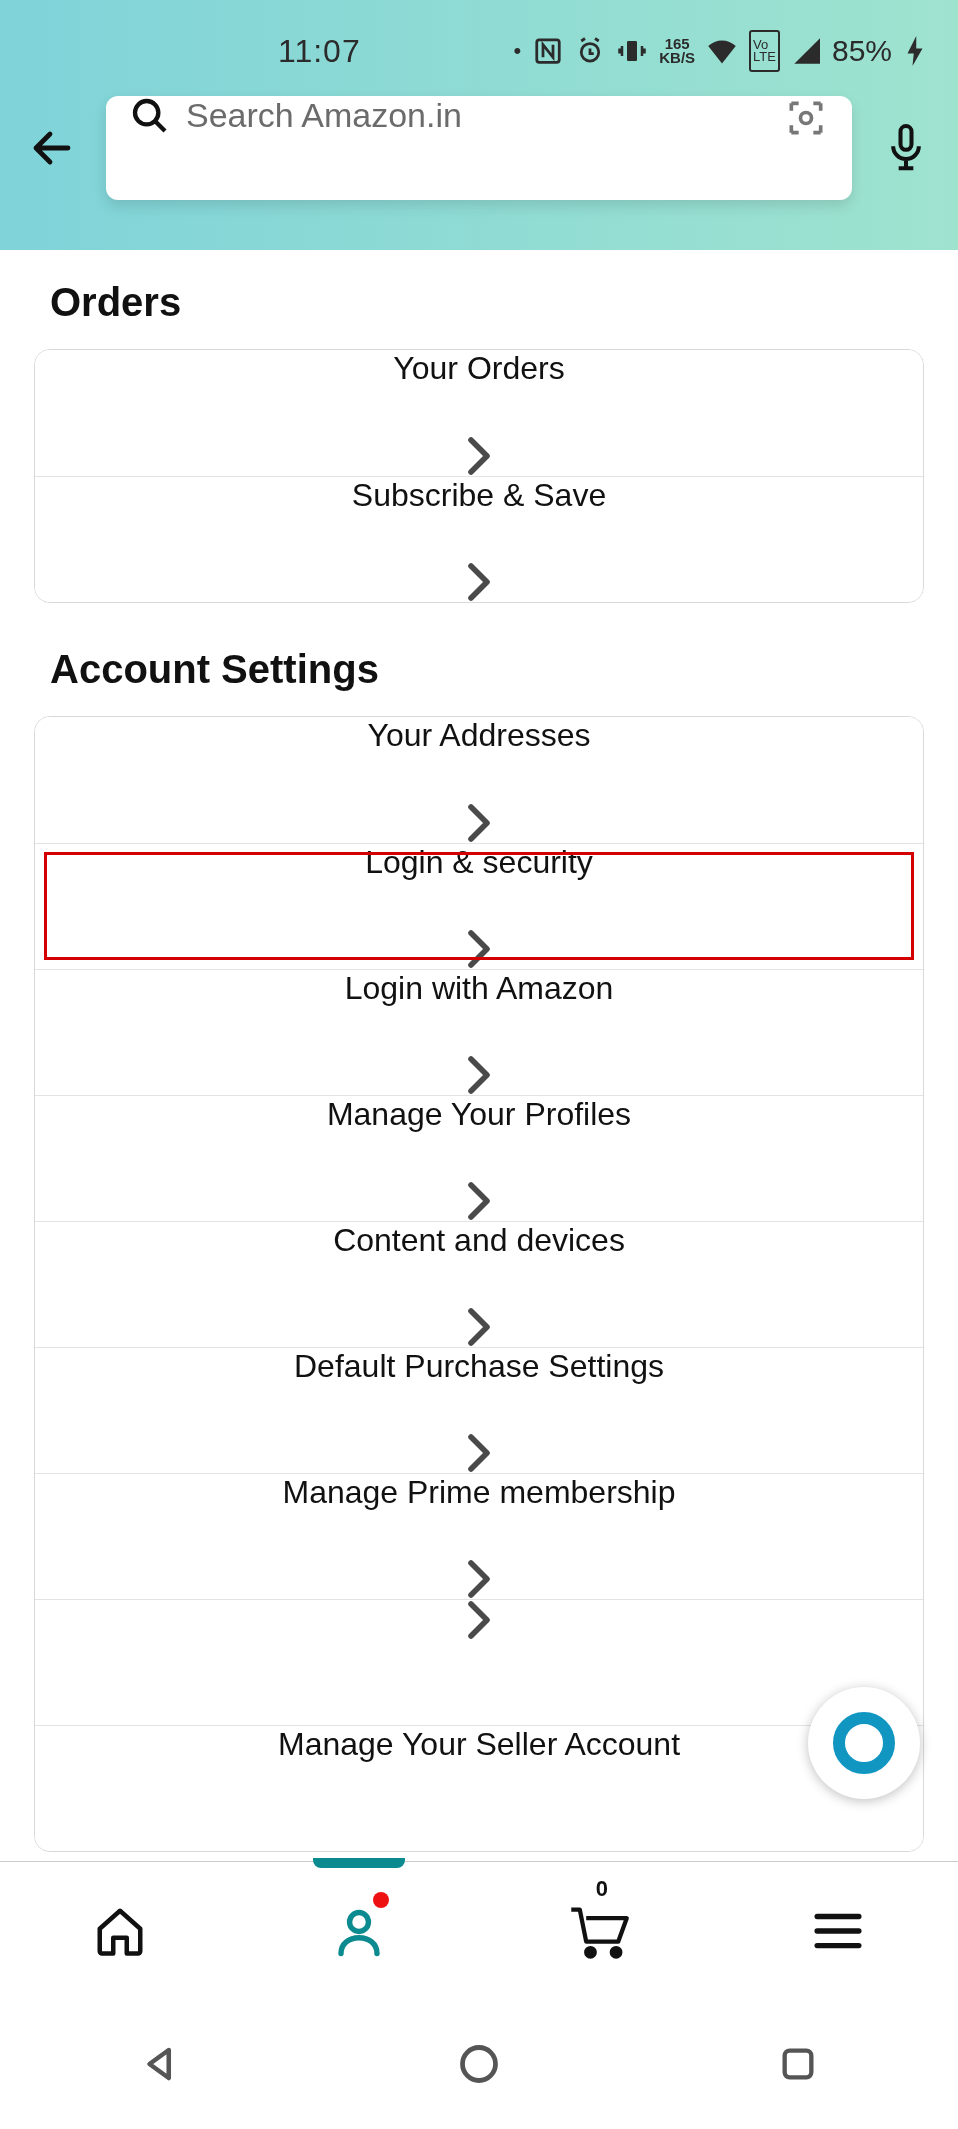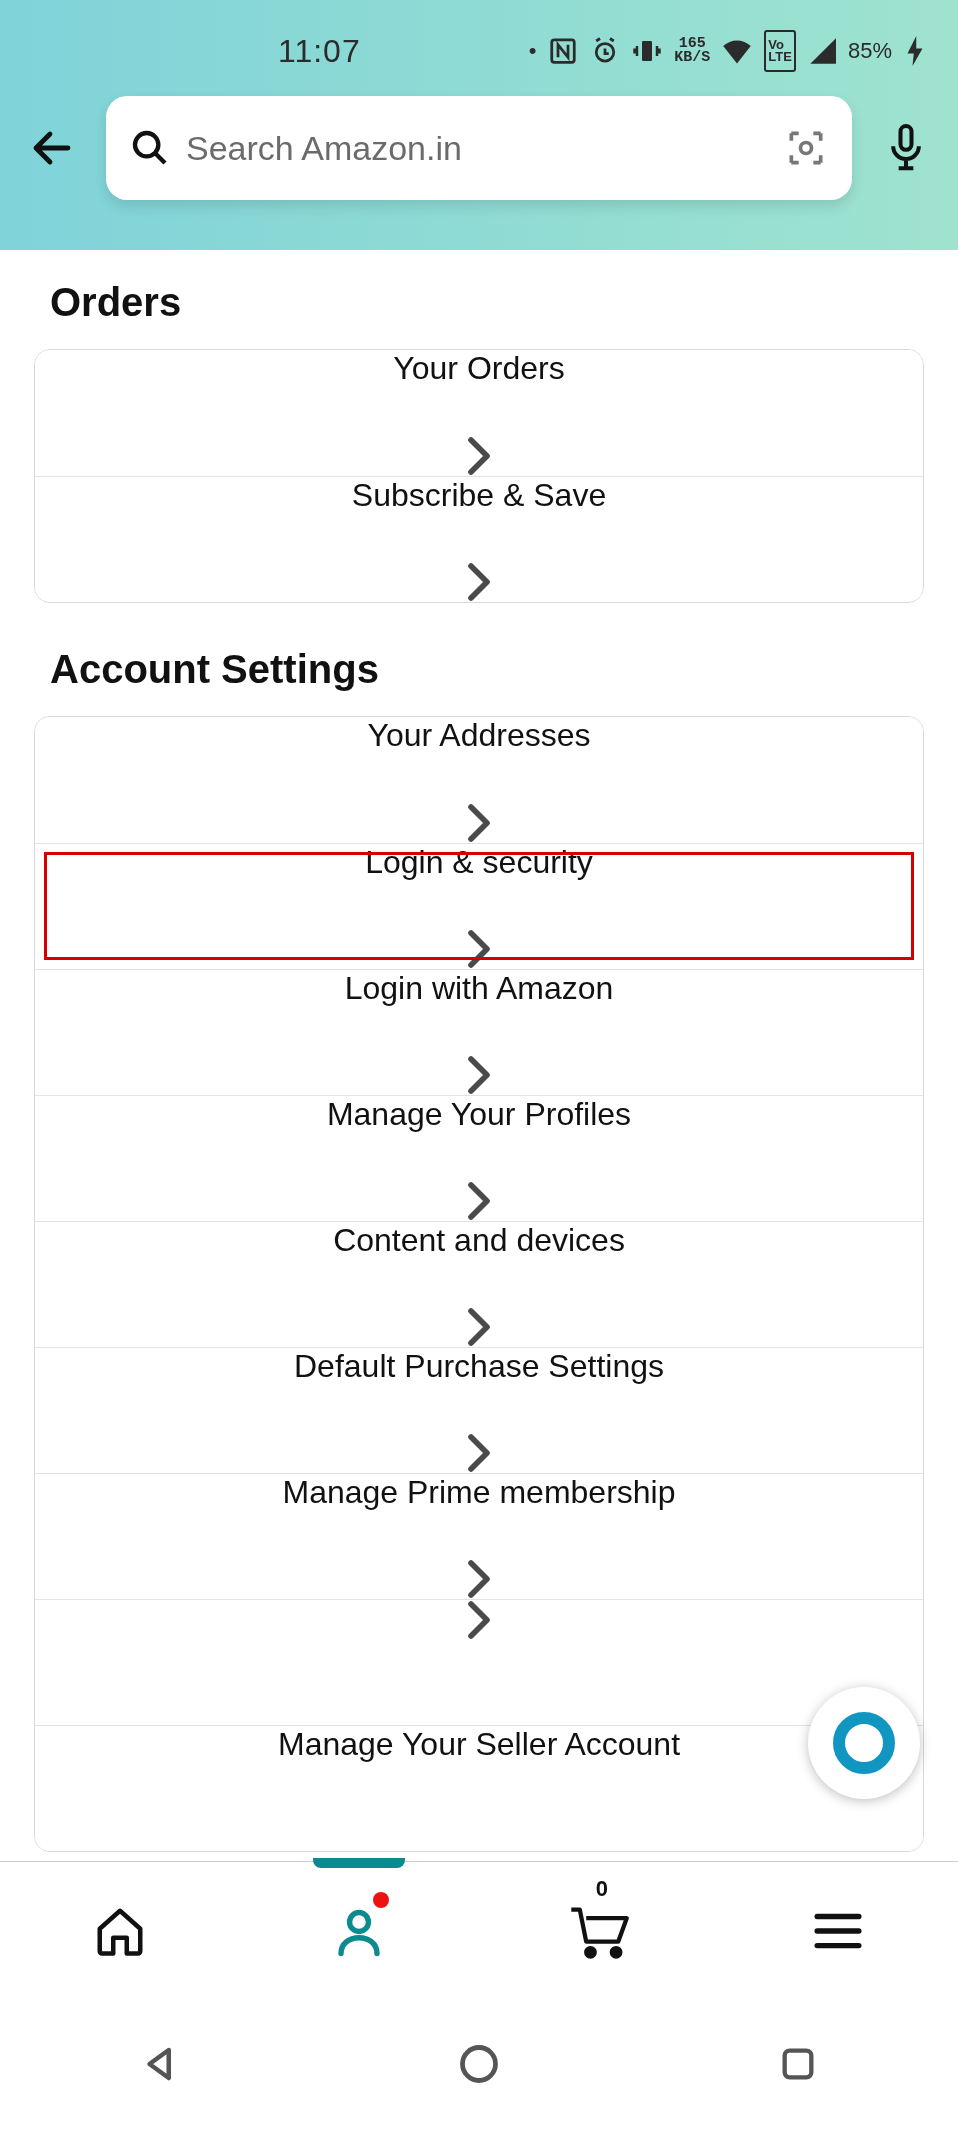--- a/index.html
+++ b/index.html
@@ -17,40 +17,40 @@
     align-items: center;
     justify-content: space-between;
     padding: 14px 32px 0 32px;
     height: 88px;
     font-size: 30px;
     color: #2b2b2b;
     gap: 12px;
   }
   .status-time { font-size: 32px; margin-right: auto; margin-left: 246px; letter-spacing: 1px; }
   .status-dot { font-size: 22px; }
-  .kbs { display: inline-flex; flex-direction: column; font-size: 15px; line-height: 14px; align-items: center; font-weight: 600; font-family: Liberation Mono, monospace; }
-  .vlte { border: 2px solid #2b2b2b; border-radius: 3px; font-size: 13px; padding: 7px 2px; line-height: 12px; font-weight: 700;}
+  .kbs { display: inline-flex; flex-direction: column; font-size: 15px; line-height: 14px; align-items: center; font-weight: 600; }
+  .vlte { border: 2px solid #2b2b2b; border-radius: 3px; font-size: 13px; padding: 7px 2px; line-height: 12px; font-weight: 400;}
   .status-icon { display:inline-flex; align-items:center; }
-  .batt { font-size: 22px; }
+  .batt { font-size: 30px; }
 
   .search-row {
     display: flex;
     align-items: center;
     padding: 0 24px;
     gap: 26px;
     height: 120px;
   }
   .back-btn { width: 56px; height: 56px; display:flex; align-items:center; justify-content:center; }
   .search-box {
     flex: 1;
     background: #fff;
-    border-radius: 21px;
+    border-radius: 12px;
     height: 104px;
     display: flex;
-    align-items: center;
+    align-items: flex-start;
     padding: 0 24px;
     box-shadow: 0 6px 14px rgba(0,0,0,0.12);
     gap: 16px;
   }
   .search-box input {
     border: none;
     outline: none;
     flex: 1;
     font-size: 34px;
     color: #333;

